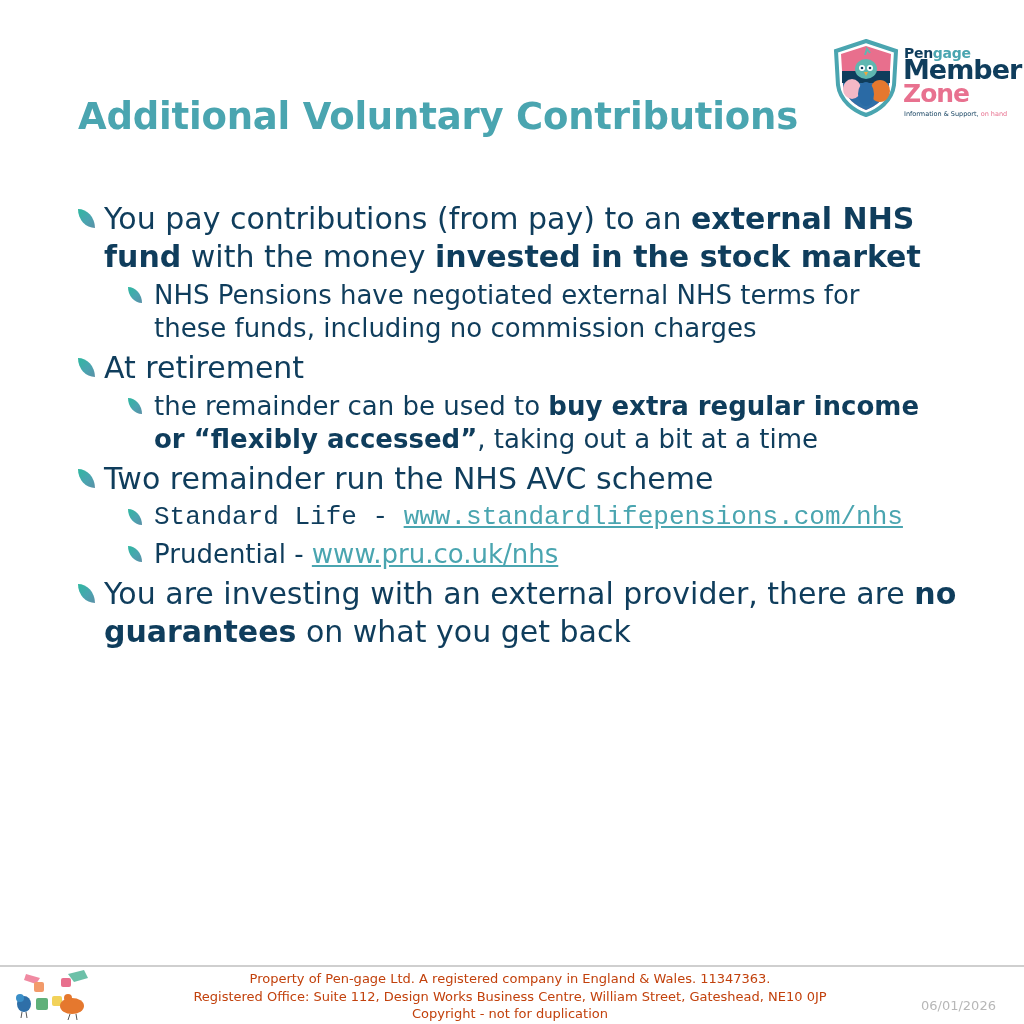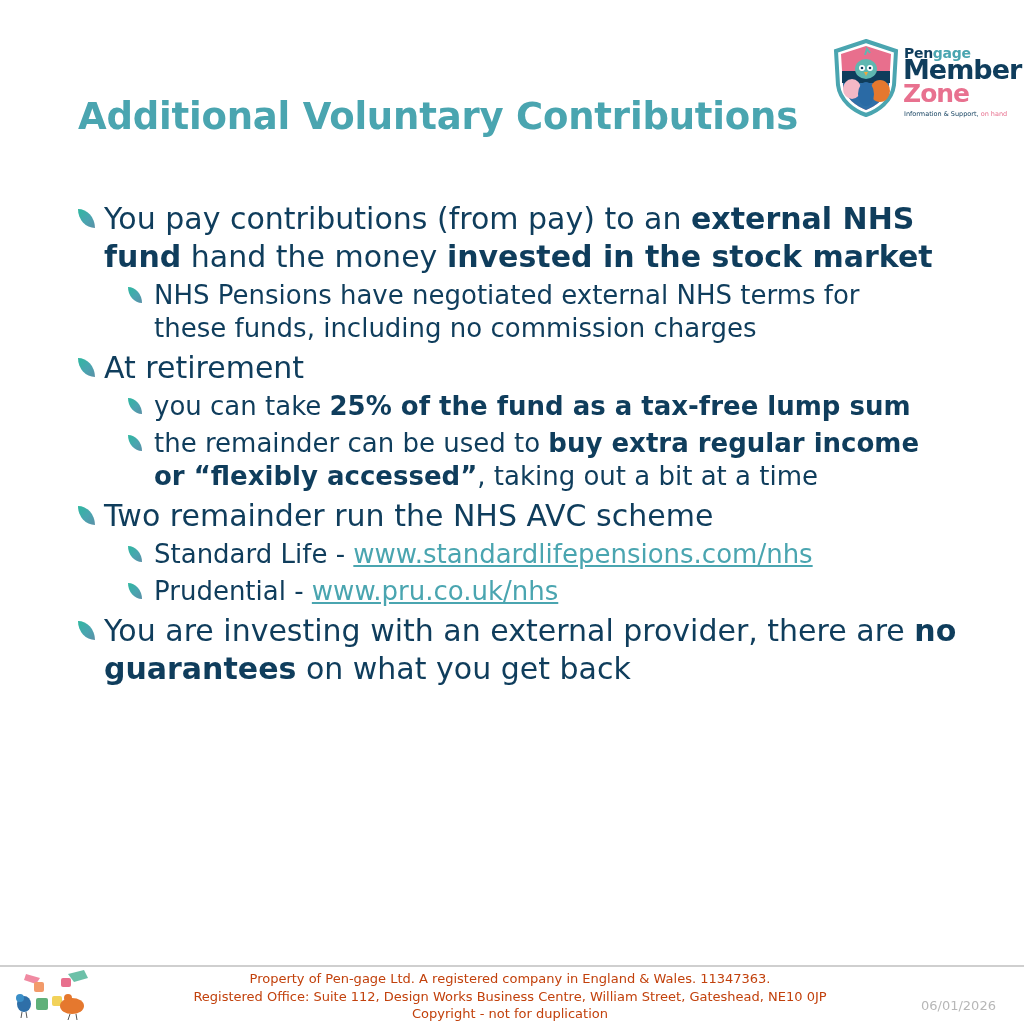--- a/index.html
+++ b/index.html
@@ -58,45 +58,41 @@
   <div class="brand-zone">Zone</div>
   <div class="brand-tag"><span>Information &amp; Support,</span> <span class="hand">on hand</span></div>
 </div>
 
 <h1 class="title">Additional Voluntary Contributions</h1>
 
 <div class="content">
 
   <div class="l1">
     <span class="leaf"></span>
-    <span>You pay contributions (from pay) to an </span><span class="b">external NHS fund</span><span> hand the money </span><span class="b">invested in the stock market</span>
+    <span>You pay contributions (from pay) to an </span><span class="b">external NHS fund</span><span> with the money </span><span class="b">invested in the stock market</span>
   </div>
   <div class="l2" style="width:800px;">
     <span class="leaf"></span>
     <span>NHS Pensions have negotiated external NHS terms for these funds, including no commission charges</span>
   </div>
 
   <div class="l1">
     <span class="leaf"></span>
     <span>At retirement</span>
   </div>
-  <div class="l2" style="width:790px;">
-    <span class="leaf"></span>
-    <span>you can take </span><span class="b">25% of the fund as a tax-free lump sum</span>
-  </div>
   <div class="l2" style="width:830px;">
     <span class="leaf"></span>
     <span>the remainder can be used to </span><span class="b">buy extra regular income or “flexibly accessed”</span><span>, taking out a bit at a time</span>
   </div>
 
   <div class="l1">
     <span class="leaf"></span>
     <span>Two remainder run the NHS AVC scheme</span>
   </div>
-  <div class="l2" style="width:840px; white-space:nowrap;">
+  <div class="l2" style="width:840px; white-space:nowrap;font-family:Liberation Mono, monospace;">
     <span class="leaf"></span>
     <span>Standard Life - </span><a class="link">www.standardlifepensions.com/nhs</a>
   </div>
   <div class="l2" style="white-space:nowrap;">
     <span class="leaf"></span>
     <span>Prudential - </span><a class="link">www.pru.co.uk/nhs</a>
   </div>
 
   <div class="l1">
     <span class="leaf"></span>

